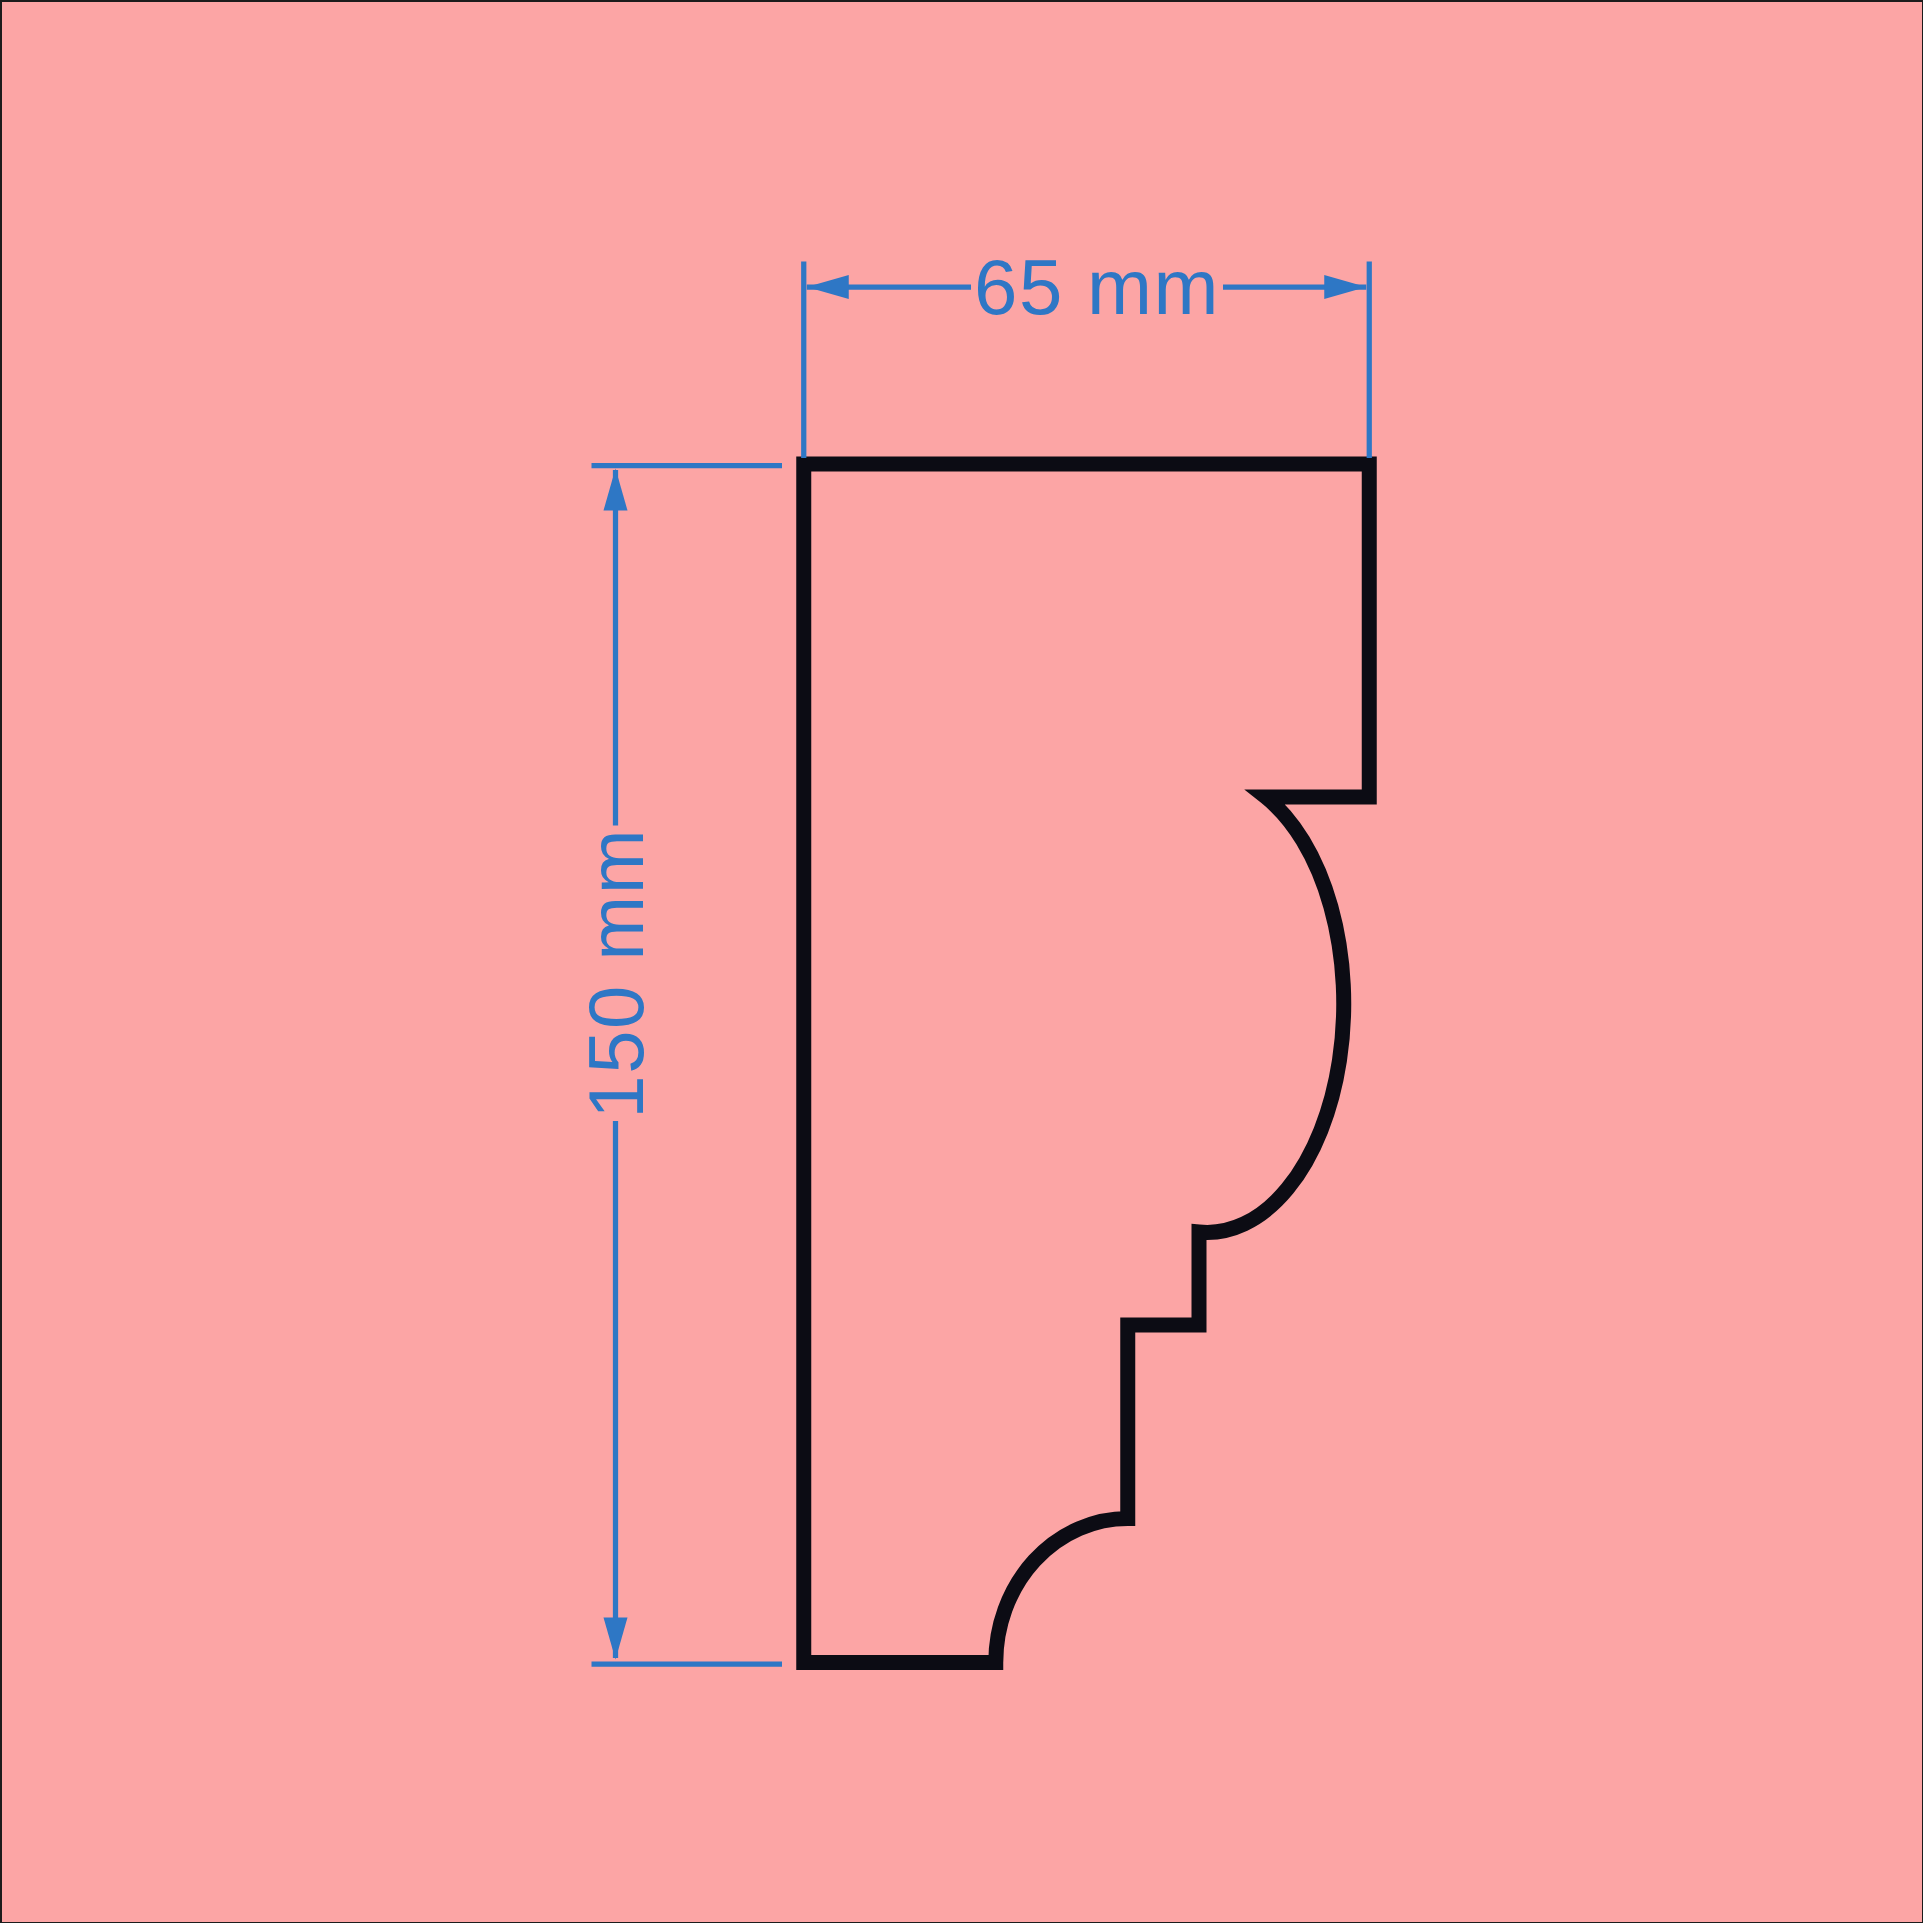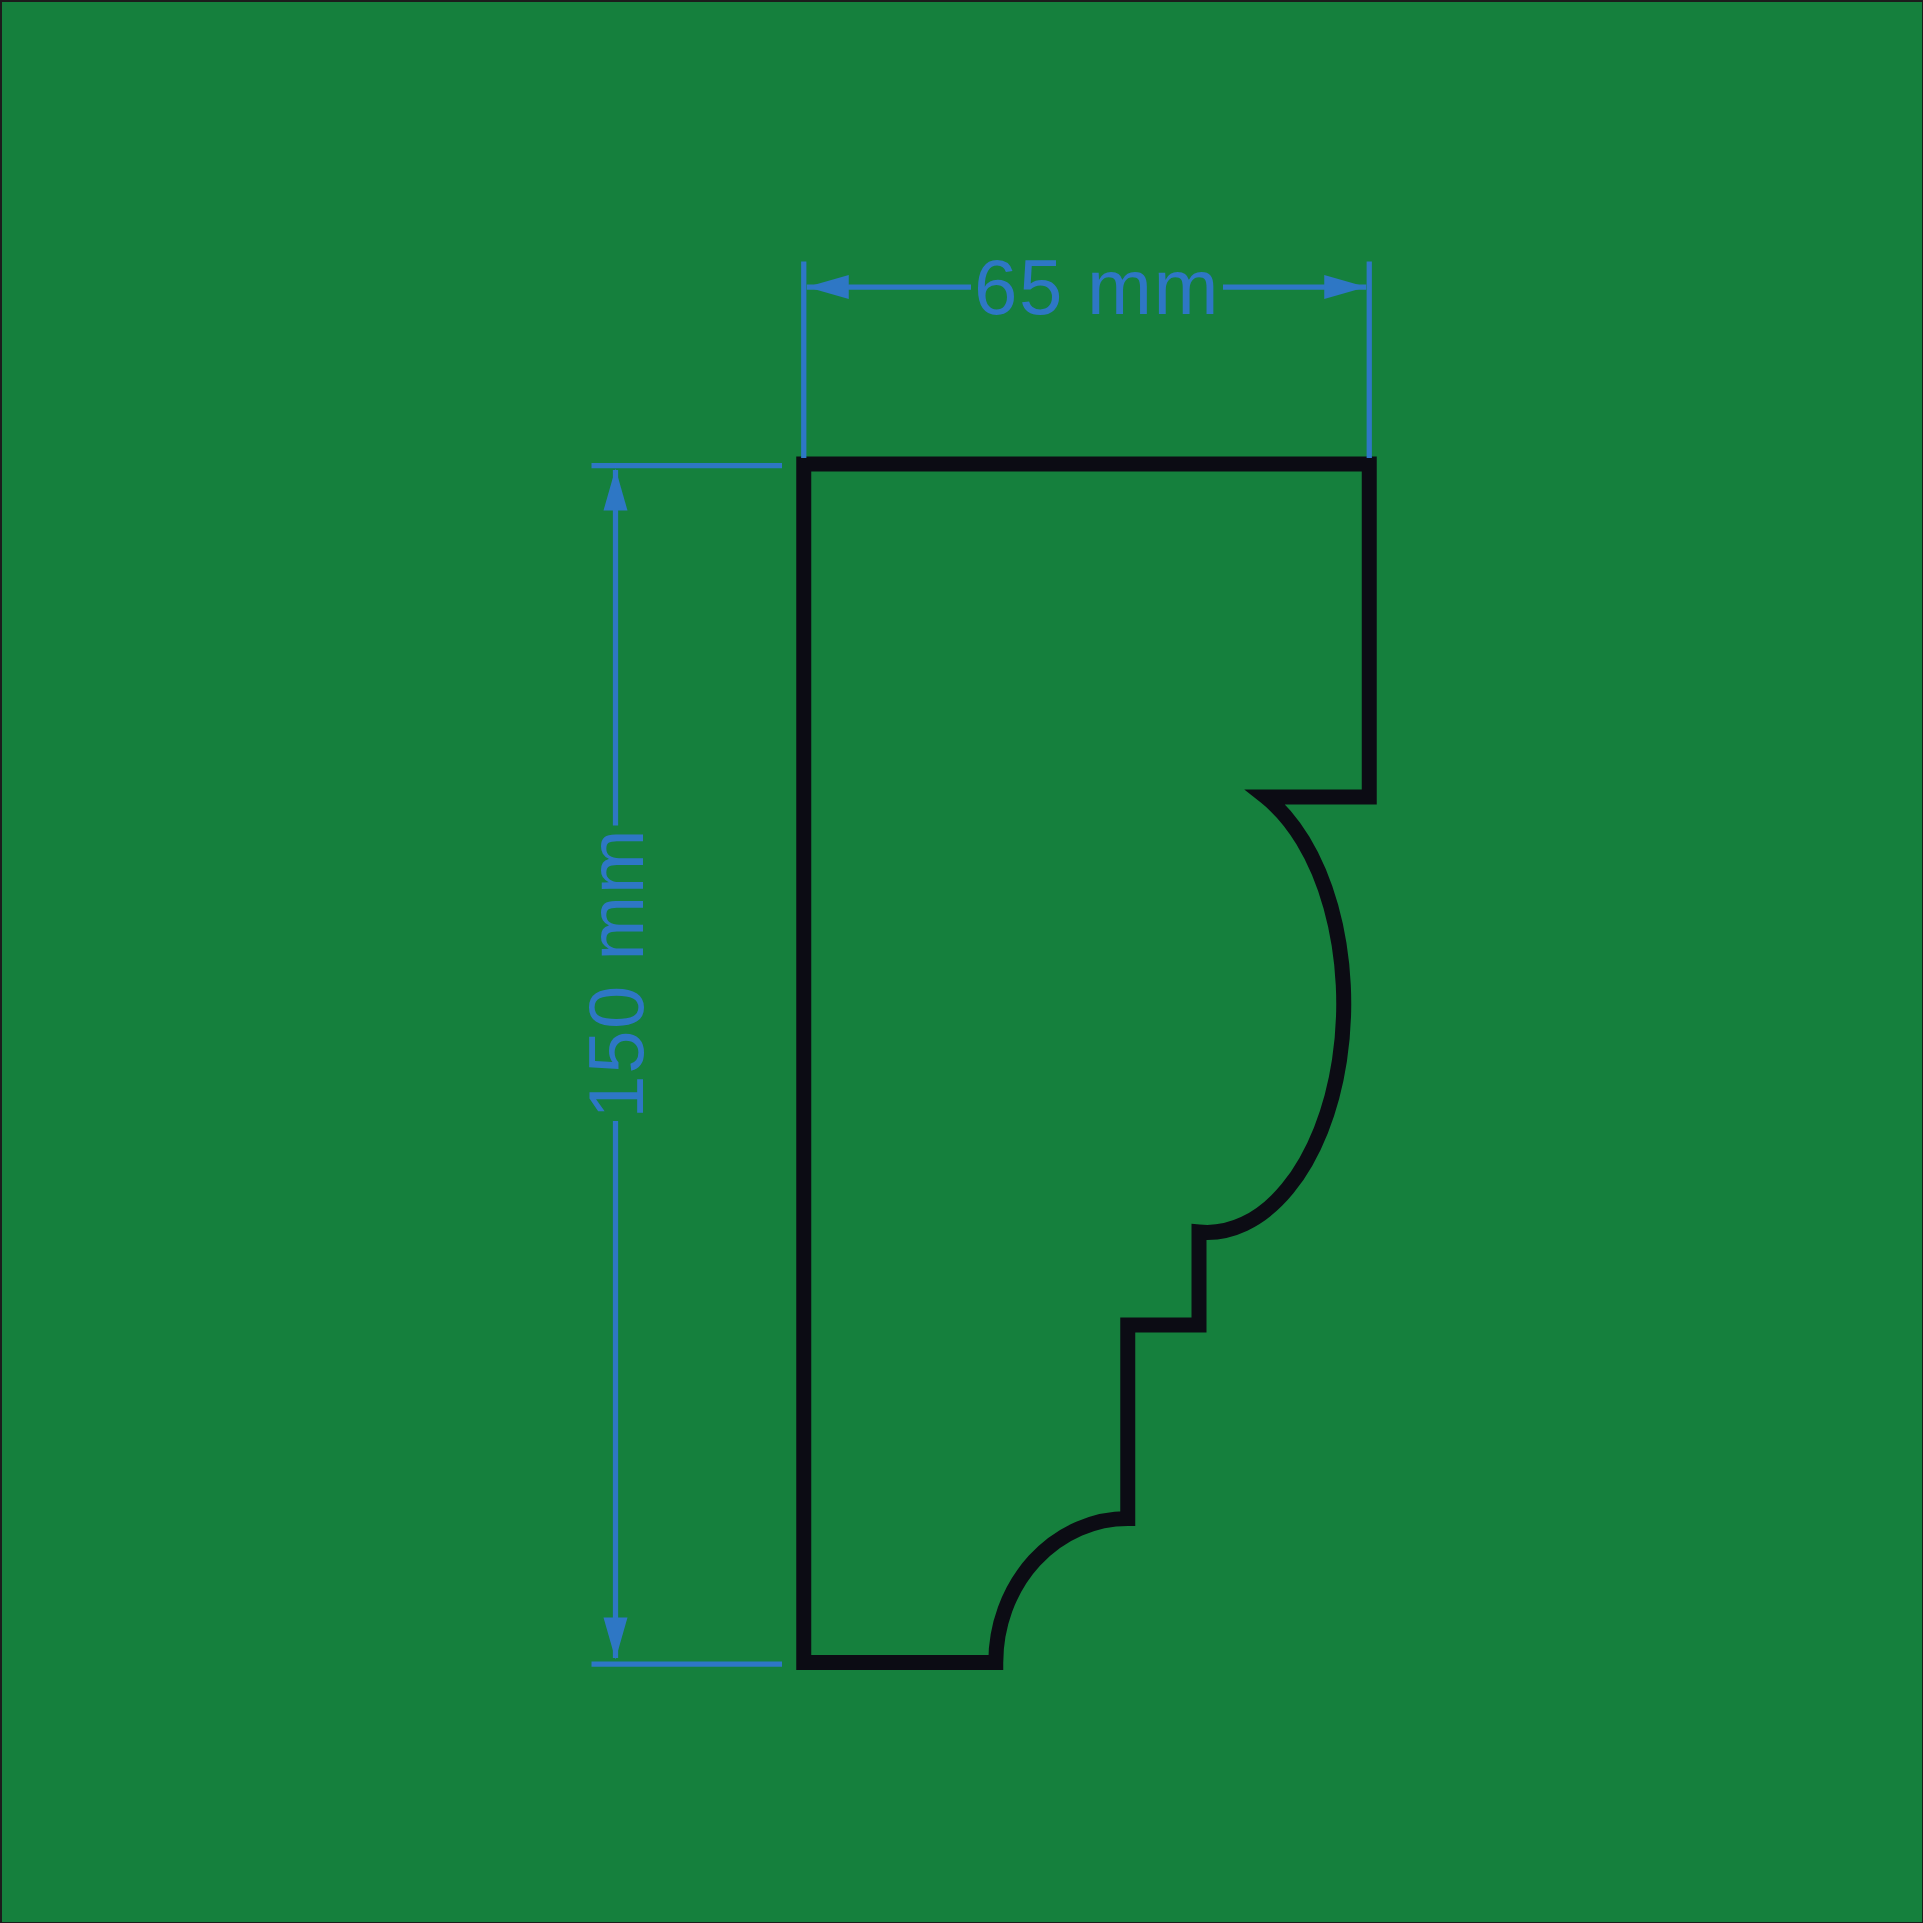--- a/index.html
+++ b/index.html
@@ -6,21 +6,21 @@
     margin: 0;
     padding: 0;
     background: #ffffff;
   }
   .canvas {
     position: relative;
     width: 1924px;
     height: 1924px;
     box-sizing: border-box;
     border: 2.3px solid #1c1c1c;
-    background: #15803d;
+    background: #fca5a5;
     overflow: hidden;
   }
   svg { display: block; width: 100%; height: 100%; }
   .dim-label {
     font-family: "Liberation Sans", "DejaVu Sans", sans-serif;
     font-size: 104px;
     letter-spacing: 2px;
   }
 </style>
 </head>

